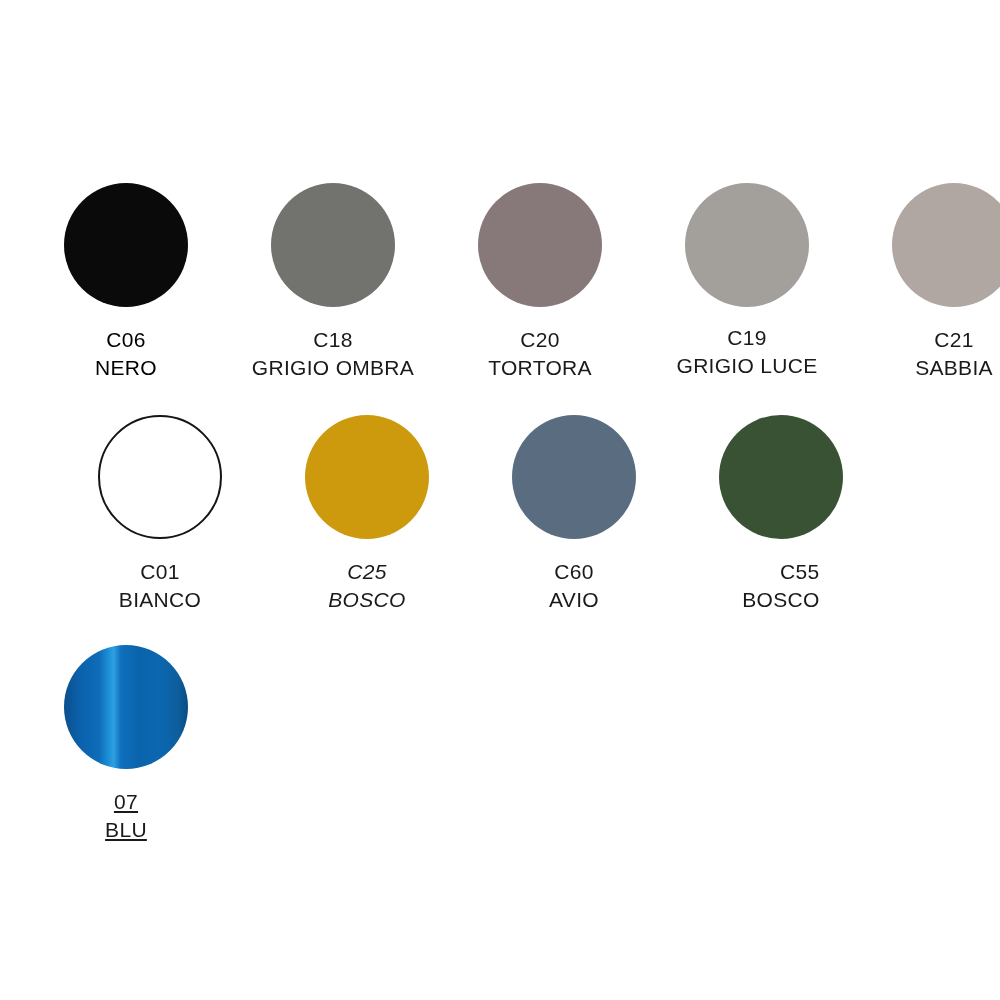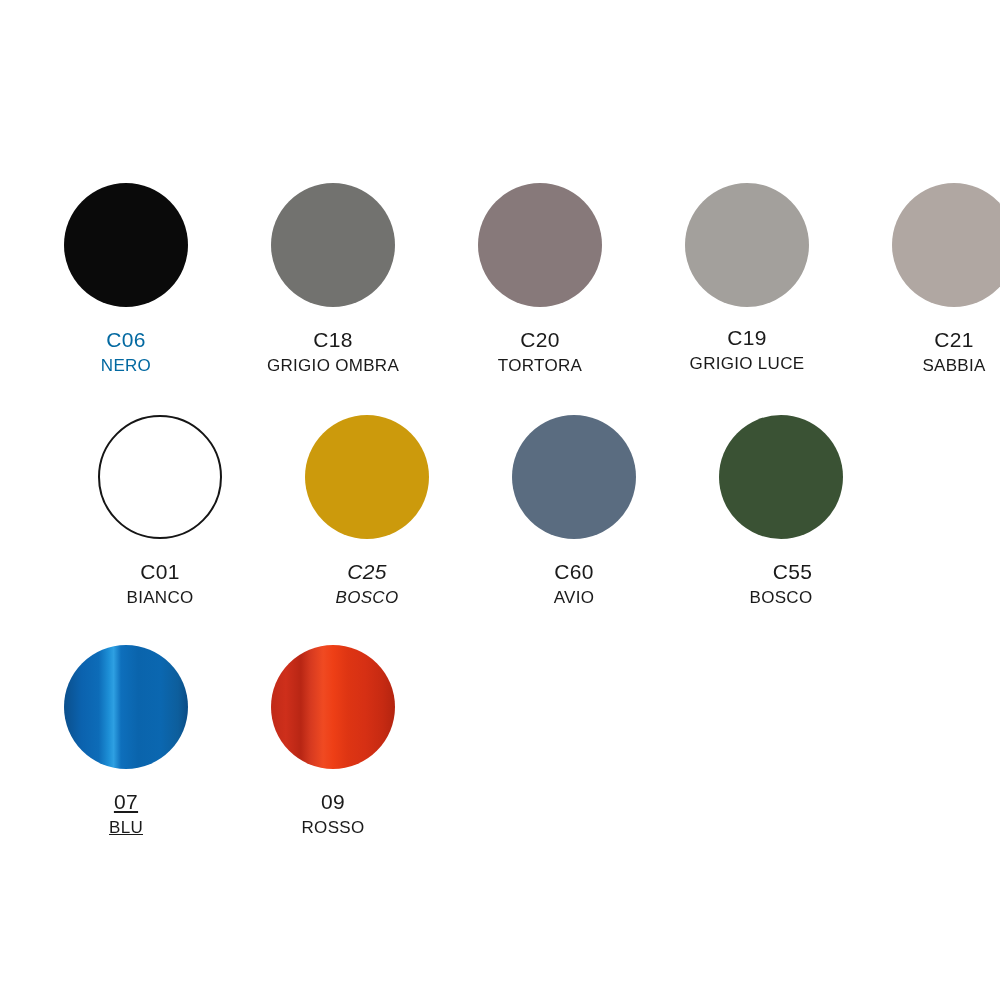--- a/index.html
+++ b/index.html
@@ -65,37 +65,37 @@
     color: #1a1a1a;
     white-space: nowrap;
   }
   .swatch-code {
     font-size: 21px;
     font-weight: 400;
     letter-spacing: 0.4px;
     display: block;
   }
   .swatch-name {
-    font-size: 17px;
+    font-size: 21px;
     font-weight: 400;
     letter-spacing: 0.3px;
     display: block;
     margin-top: 7px;
   }
 </style>
 </head>
 <body style="background: rgb(255, 255, 255);">
 
 <div id="swatch-board">
 
   <div class="swatch-row row-1">
 
     <div class="swatch-cell" style="left:33px">
       <div class="swatch-disc" style="background: rgb(10, 10, 10);"></div>
-      <div class="swatch-labels" style="color: #0369a1;">
+      <div class="swatch-labels" style="color: #000000;">
         <span class="swatch-code">C06</span>
         <span class="swatch-name">NERO</span>
       </div>
     </div>
 
     <div class="swatch-cell" style="left:240px">
       <div class="swatch-disc" style="background: rgb(114, 114, 111);"></div>
       <div class="swatch-labels" style="color: rgb(26, 26, 26);">
         <span class="swatch-code">C18</span>
         <span class="swatch-name">GRIGIO OMBRA</span>
@@ -167,23 +167,16 @@
   <div class="swatch-row row-3">
 
     <div class="swatch-cell" style="left:33px">
       <div class="swatch-disc" style="background: linear-gradient(90deg, rgb(11, 79, 140) 0%, rgb(11, 98, 174) 14%, rgb(13, 108, 184) 28%, rgb(29, 143, 214) 36%, rgb(46, 160, 226) 40%, rgb(14, 111, 188) 46%, rgb(10, 100, 172) 60%, rgb(11, 103, 176) 78%, rgb(13, 94, 156) 92%, rgb(10, 76, 134) 100%);"></div>
       <div class="swatch-labels" style="color: rgb(26, 26, 26); text-decoration: underline;">
         <span class="swatch-code">07</span>
         <span class="swatch-name">BLU</span>
       </div>
     </div>
 
-    <div class="swatch-cell" style="left:240px">
-      <div class="swatch-disc" style="background: linear-gradient(90deg, rgb(192, 42, 24) 0%, rgb(206, 47, 27) 12%, rgb(184, 38, 20) 24%, rgb(214, 58, 32) 32%, rgb(240, 74, 34) 42%, rgb(238, 63, 22) 50%, rgb(222, 53, 19) 62%, rgb(214, 48, 20) 76%, rgb(198, 42, 18) 90%, rgb(179, 36, 16) 100%);"></div>
-      <div class="swatch-labels" style="color: rgb(26, 26, 26);">
-        <span class="swatch-code">09</span>
-        <span class="swatch-name">ROSSO</span>
-      </div>
-    </div>
 
   </div>
 
 </div>
 
 </body></html>

